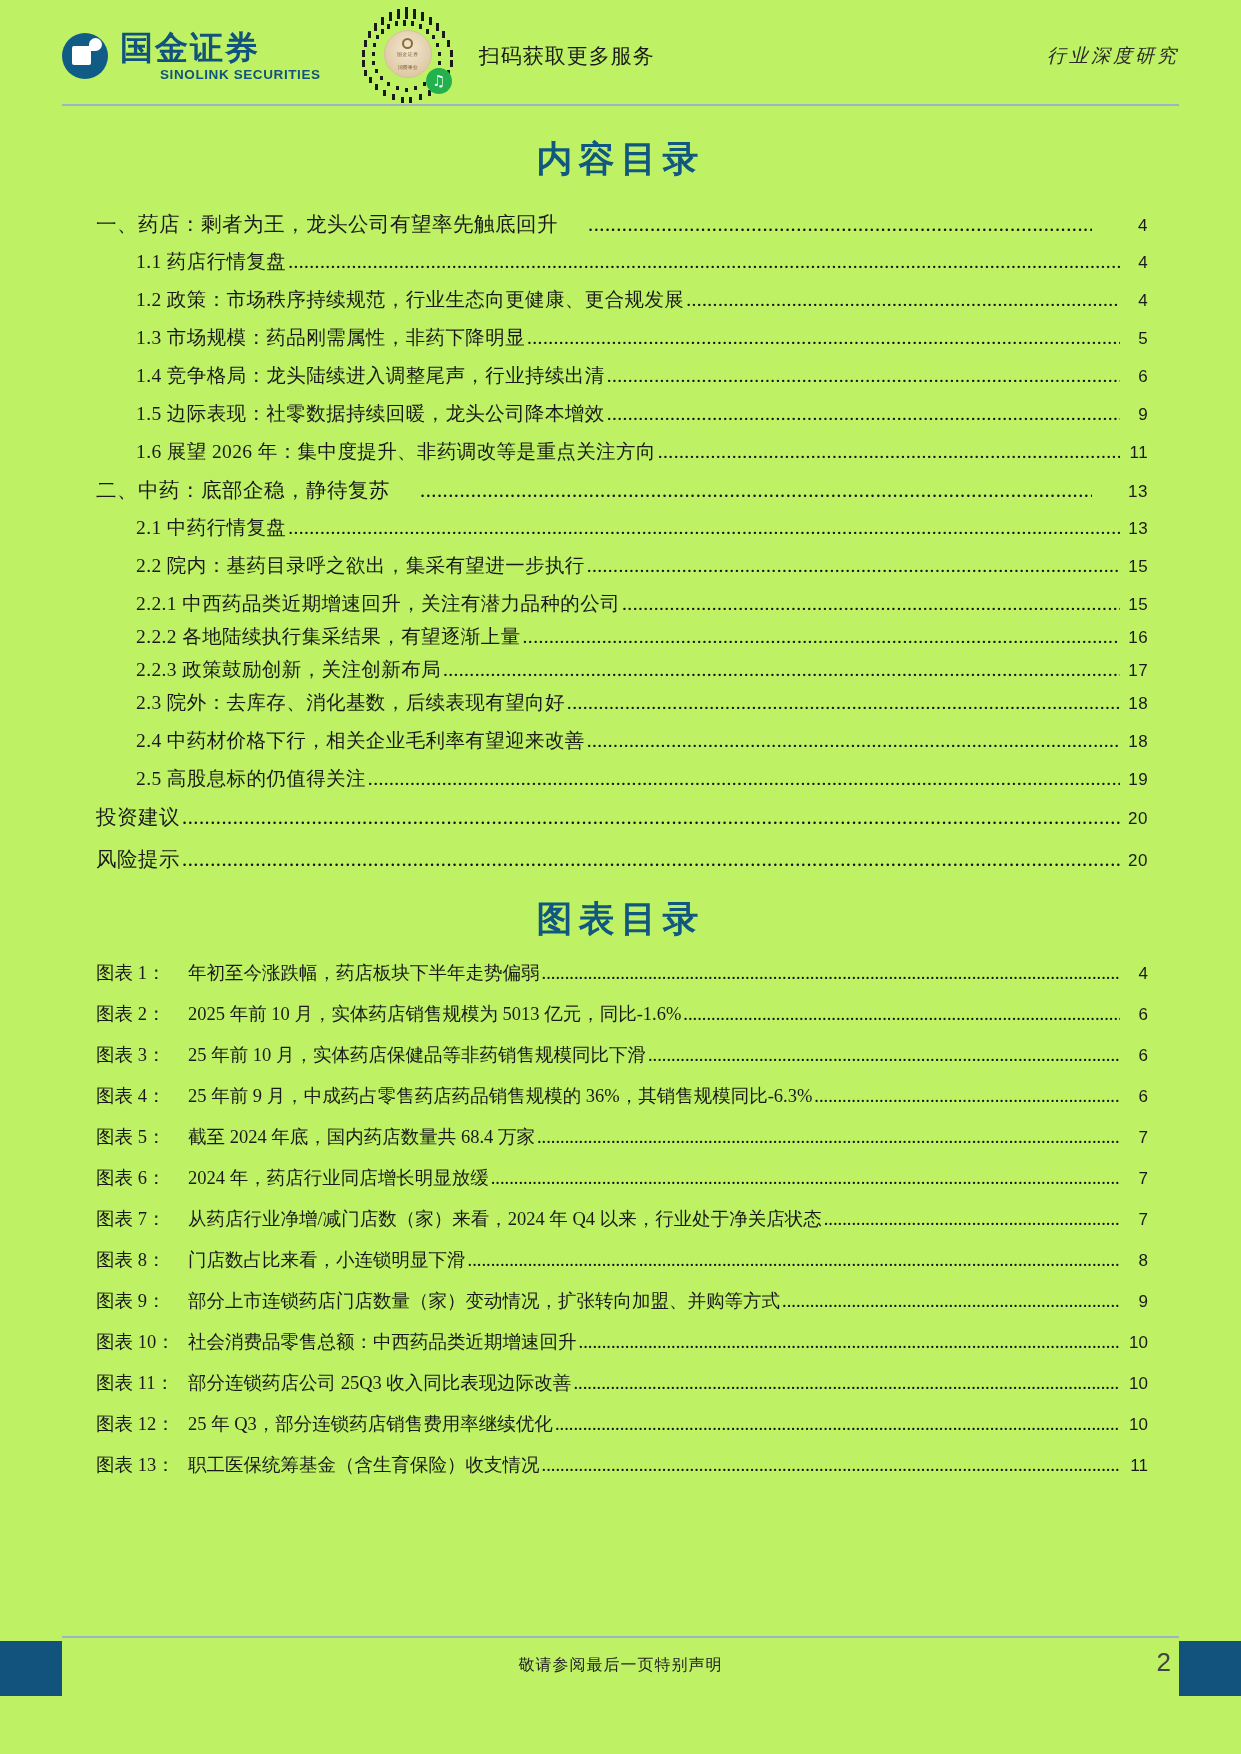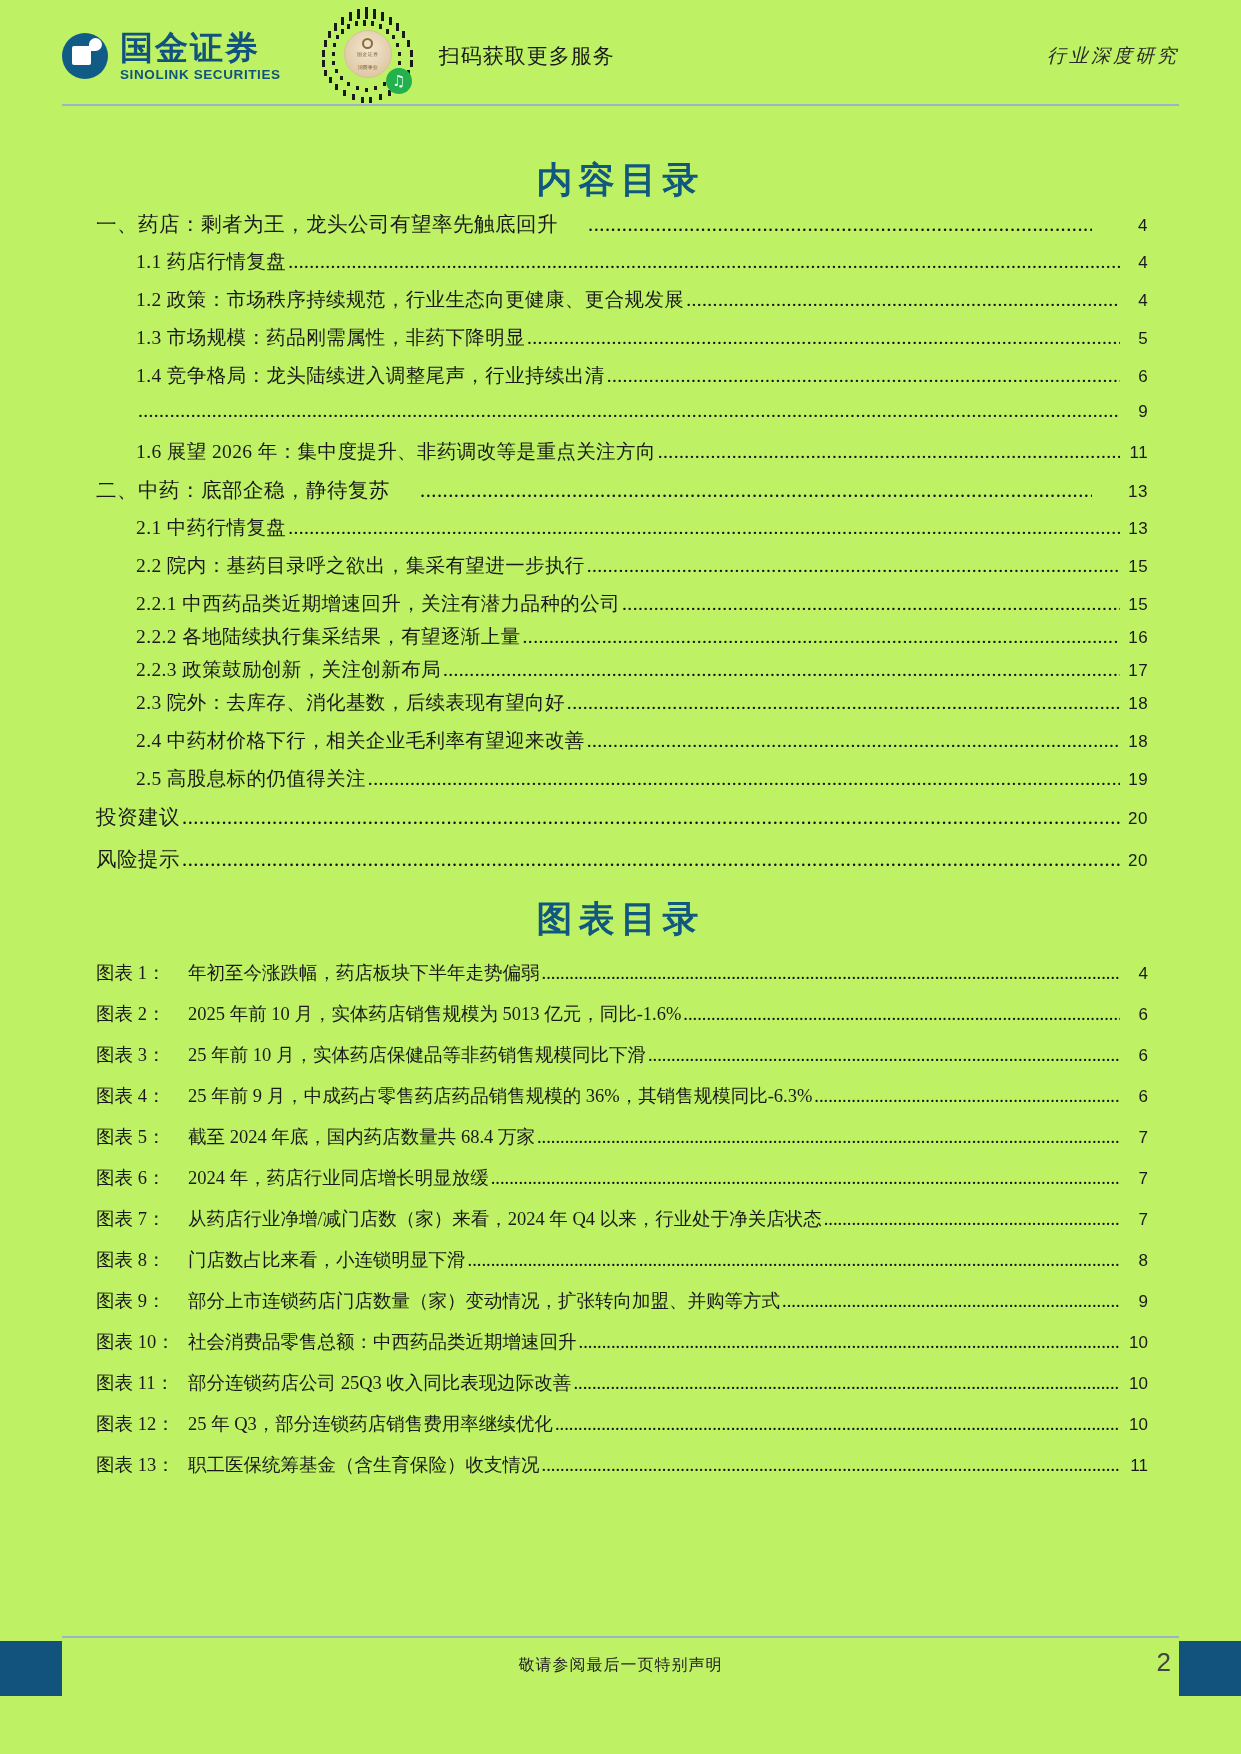--- a/index.html
+++ b/index.html
@@ -30,21 +30,21 @@
     background: #ffffff; border-radius: 50% 50% 50% 0;
   }
   .logo-text { line-height: 1; }
   .logo-cn {
     font-family: "Liberation Sans", sans-serif;
     font-size: 33px; font-weight: 700; color: #12537d; letter-spacing: 2px;
   }
   .logo-en {
     font-family: "Liberation Sans", sans-serif;
     font-size: 13.5px; font-weight: 700; color: #12537d;
-    letter-spacing: 0.6px; margin-top: 4px;
+    letter-spacing: 0.6px; margin-top: 4px; margin-left: 40px;
   }
 
   .qr-wrap { position: relative; margin-left: 30px; width: 114px; height: 100px; }
   .qr-sun { position:absolute; left:4px; top:0px; width:106px; height:100px; }
   .qr-center {
     position: absolute; left: 33px; top: 24px; width: 48px; height: 48px;
     border-radius: 50%;
     background: radial-gradient(circle at 50% 40%, #f3e6cf 0%, #e3cfae 60%, #d8bf96 100%);
     border: 1px solid #d7c09a;
     display:flex; flex-direction:column; align-items:center; justify-content:center;
@@ -75,21 +75,21 @@
     position: absolute; left: 62px; top: 104px; width: 1117px; height: 2px;
     background: #9cb4c6;
   }
 
   
   .section-title {
     text-align: center; color: #10587f;
     font-family: "Liberation Serif", "DejaVu Serif", serif;
     font-size: 36px; font-weight: 700; letter-spacing: 6px;
   }
-  #content-title { position: absolute; left: 0; top: 135px; width: 1241px; margin-top: 21px; }
+  #content-title { position: absolute; left: 0; top: 135px; width: 1241px; }
   #figure-title  { position: absolute; left: 0; top: 895px; width: 1241px; }
 
   
   .toc { position: absolute; left: 96px; width: 1052px; }
   #toc-content { top: 210px; }
   #toc-figures { top: 960px; }
 
   .toc-row {
     display: flex; align-items: baseline; width: 100%;
     font-family: "Liberation Serif", "DejaVu Serif", serif;
@@ -257,20 +257,21 @@
         <span class="toc-label">1.3 市场规模：药品刚需属性，非药下降明显</span>
         <span class="toc-dots">........................................................................................................................................................................................................</span>
         <span class="toc-page">5</span>
       </div>
       <div class="toc-row lvl2">
         <span class="toc-label">1.4 竞争格局：龙头陆续进入调整尾声，行业持续出清</span>
         <span class="toc-dots">........................................................................................................................................................................................................</span>
         <span class="toc-page">6</span>
       </div>
       <div class="toc-row lvl2">
+        <span class="toc-label">1.5 边际表现：社零数据持续回暖，龙头公司降本增效</span>
         <span class="toc-dots">........................................................................................................................................................................................................</span>
         <span class="toc-page">9</span>
       </div>
       <div class="toc-row lvl2">
         <span class="toc-label">1.6 展望 2026 年：集中度提升、非药调改等是重点关注方向</span>
         <span class="toc-dots">........................................................................................................................................................................................................</span>
         <span class="toc-page">11</span>
       </div>
       <div class="toc-row lvl1">
         <span class="toc-label">二、中药：底部企稳，静待复苏</span>

